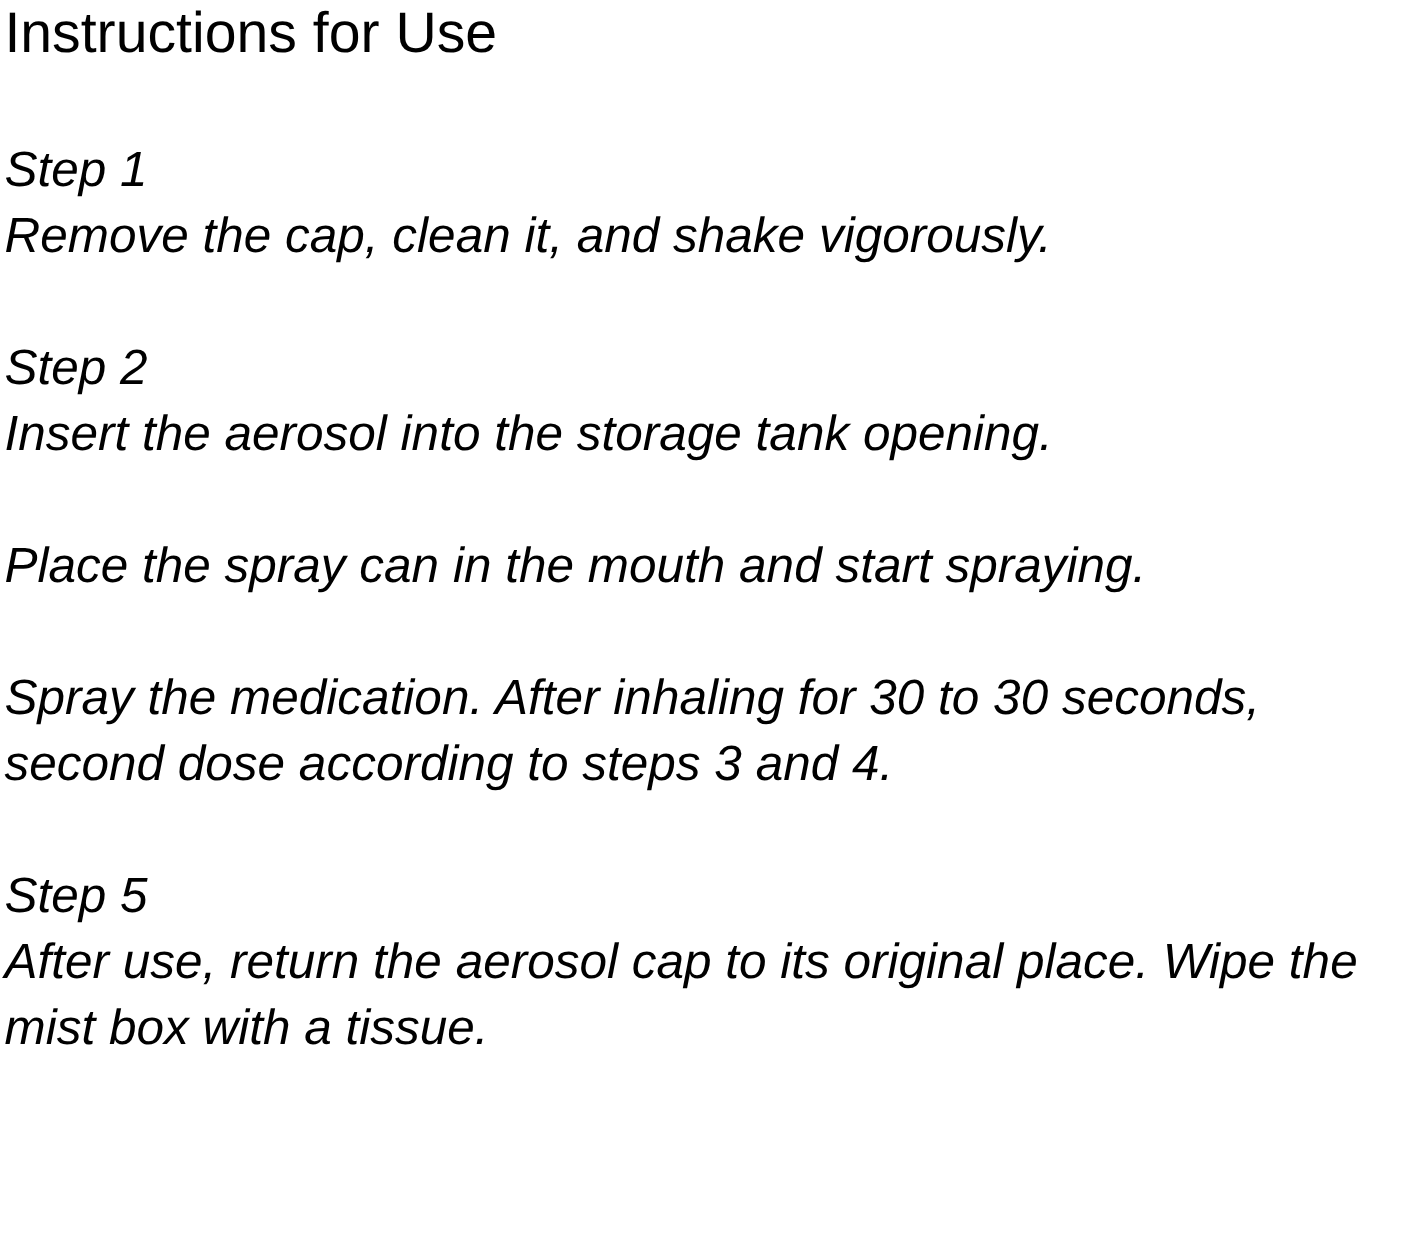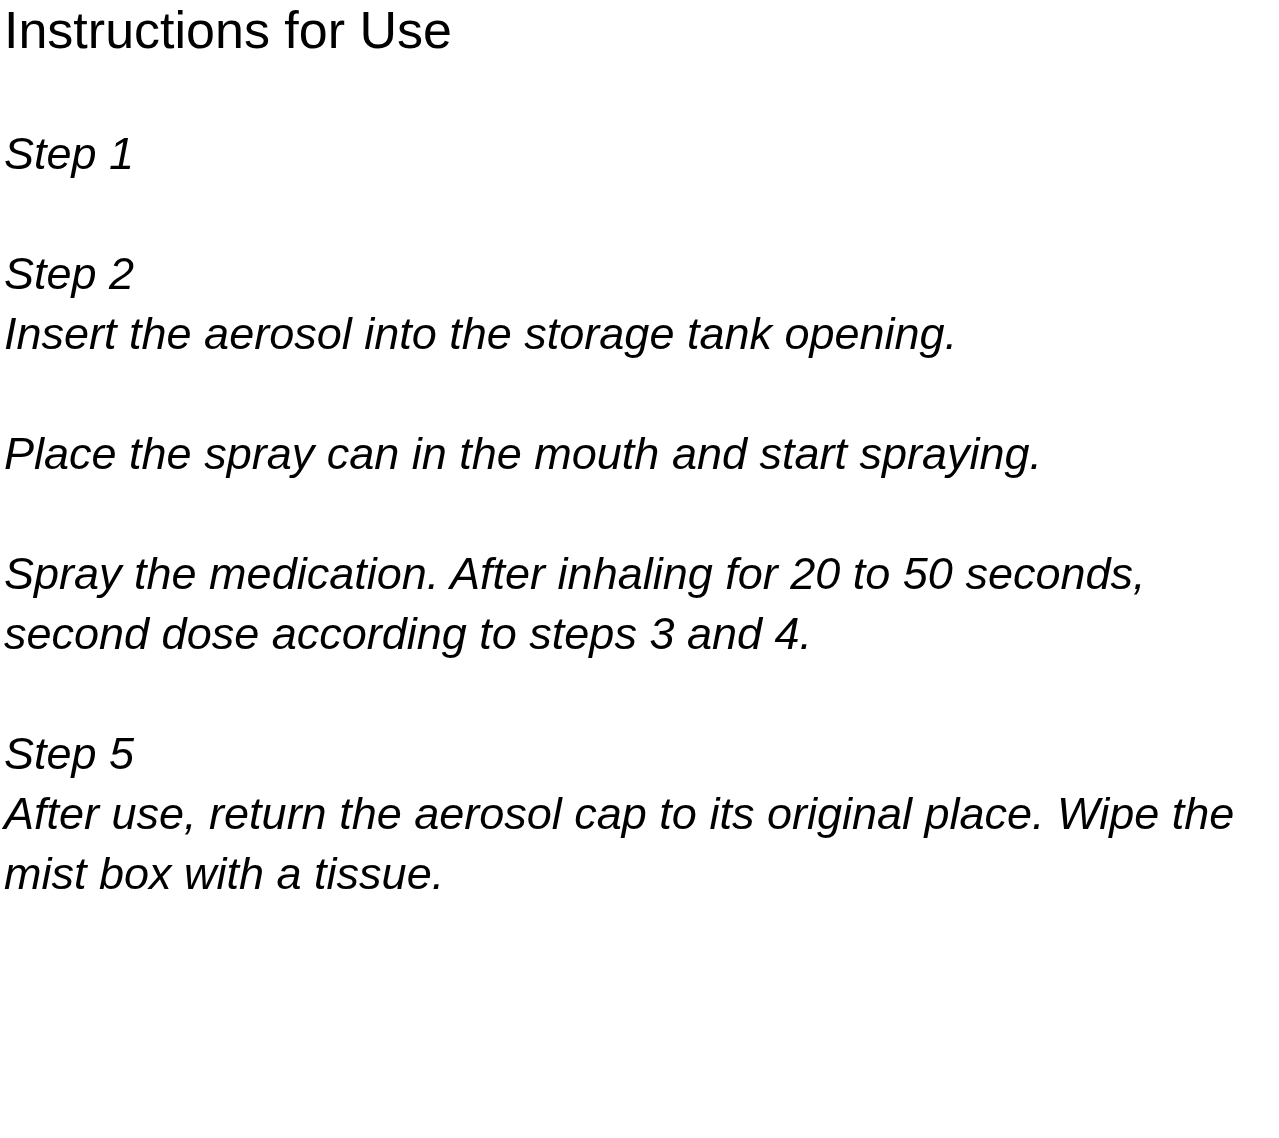--- a/index.html
+++ b/index.html
@@ -39,33 +39,34 @@
 </style>
 </head>
 <body>
 
 <div class="page">
 
   <h1 class="doc-title">Instructions for Use</h1>
 
   <div class="step">
     <div class="step-label">Step 1</div>
+    <div class="step-line">Remove the cap, clean it, and shake vigorously.</div>
   </div>
 
   <div class="step">
     <div class="step-label">Step 2</div>
     <div class="step-line">Insert the aerosol into the storage tank opening.</div>
   </div>
 
   <div class="step">
     <div class="step-line">Place the spray can in the mouth and start spraying.</div>
   </div>
 
   <div class="step">
-    <div class="step-line">Spray the medication. After inhaling for 20 to 50 seconds,</div>
+    <div class="step-line">Spray the medication. After inhaling for 30 to 30 seconds,</div>
     <div class="step-line">second dose according to steps 3 and 4.</div>
   </div>
 
   <div class="step">
     <div class="step-label">Step 5</div>
     <div class="step-line">After use, return the aerosol cap to its original place. Wipe the</div>
     <div class="step-line">mist box with a tissue.</div>
   </div>
 
 </div>

